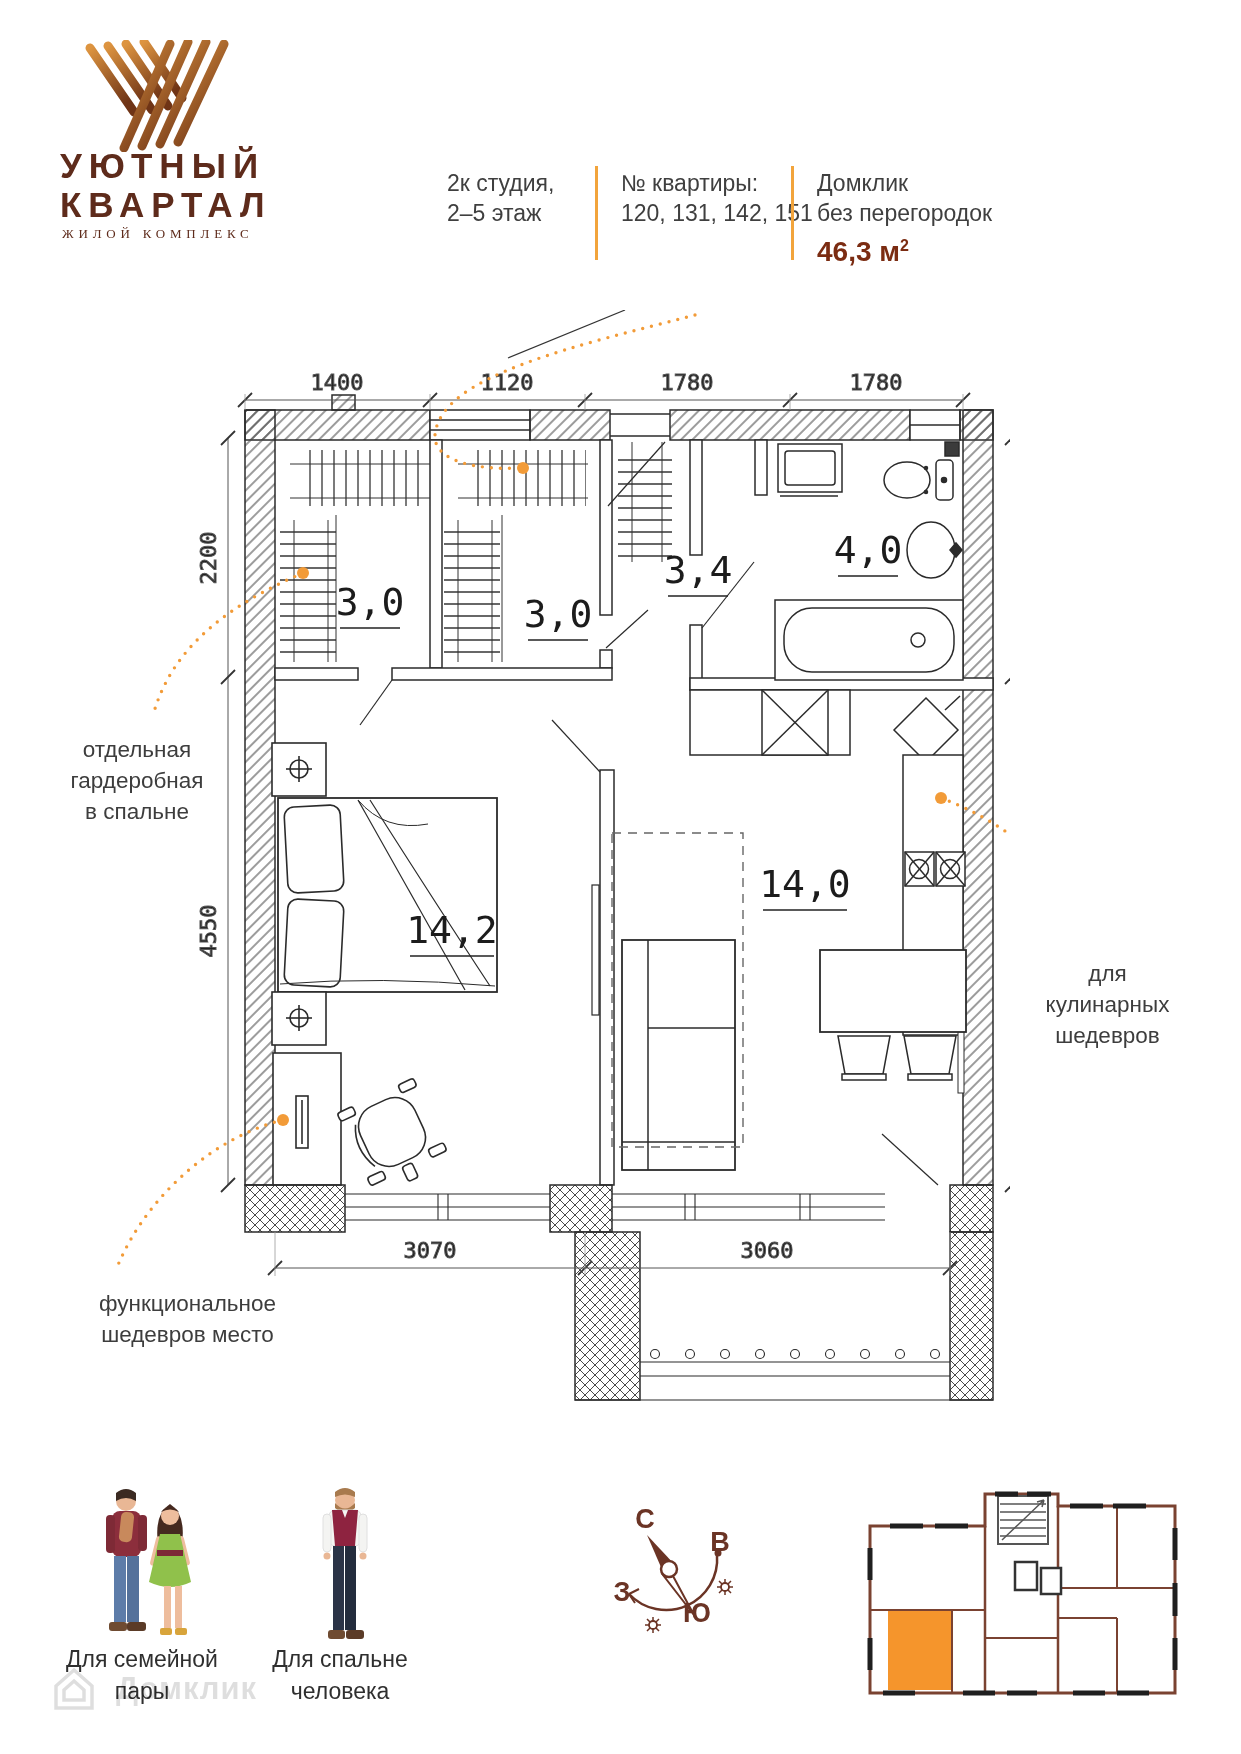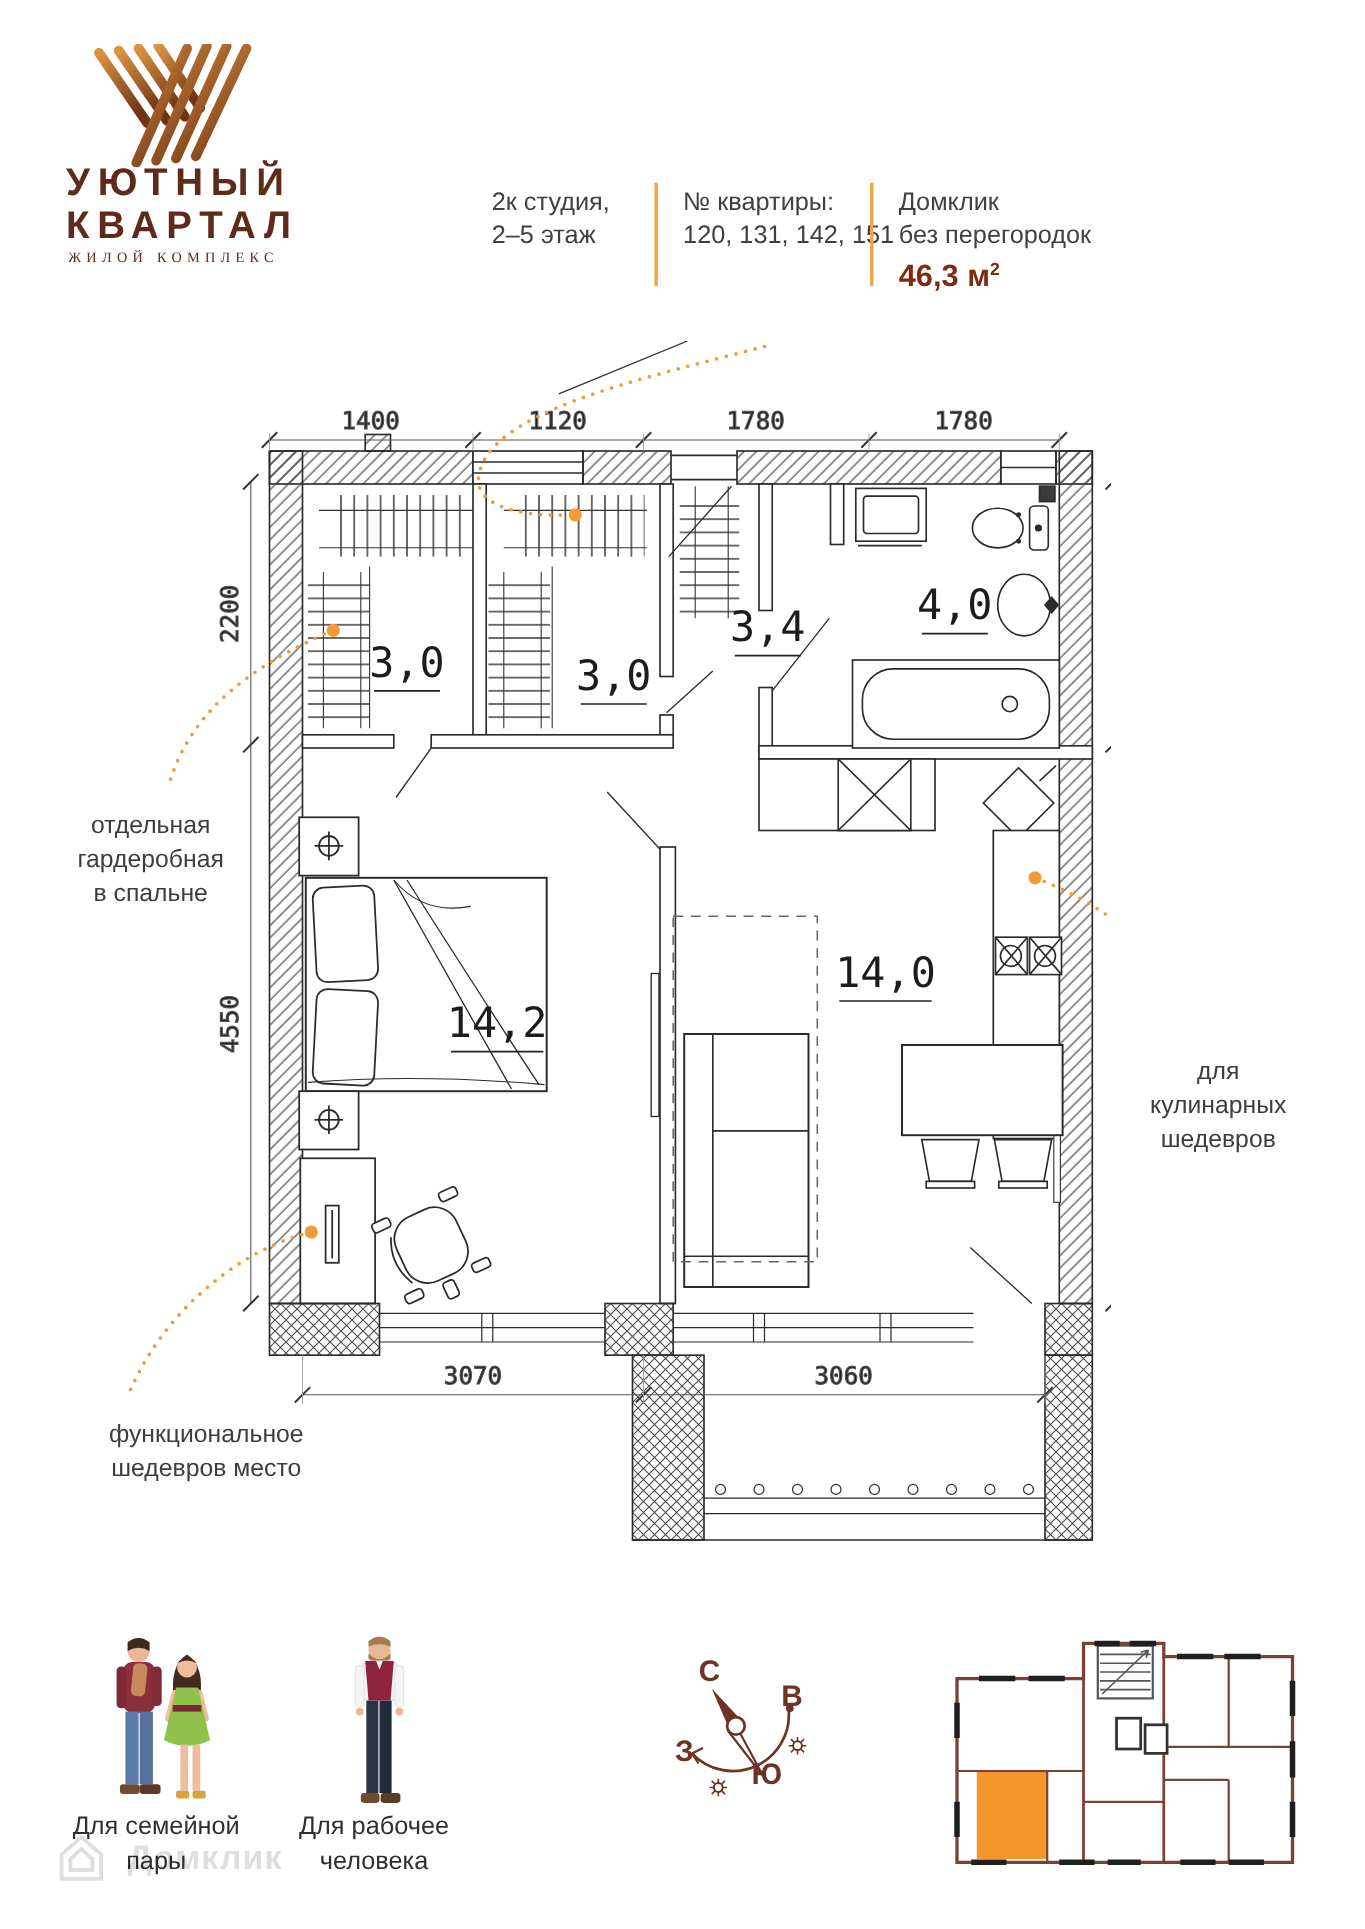--- a/index.html
+++ b/index.html
@@ -417,21 +417,21 @@
       <rect x="33" y="146" width="17" height="9" rx="3" fill="#6f4b31"></rect>
       <rect x="51" y="146" width="18" height="9" rx="3" fill="#5b3b27"></rect>
     </g>
   </svg>
 
   <div class="persona-label" style="left:42px;width:200px">
     <div>Для семейной</div>
     <div>пары</div>
   </div>
   <div class="persona-label" style="left:240px;width:200px">
-    <div>Для рабочее</div>
+    <div>Для спальне</div>
     <div>человека</div>
   </div>
 
   <svg class="abs" style="left:575px;top:1495px" width="180" height="165" viewBox="0 0 180 165">
     <g fill="none" stroke="#6b3425">
       <path d="M142,60 A51,51 0 0 1 54,99" stroke-width="2.5"></path>
       <path d="M54,99 L64,94 M54,99 L60,108" stroke-width="2"></path>
       <circle cx="143" cy="58" r="3.5" fill="#6b3425" stroke="none"></circle>
       <polygon points="72,40 100,70 89,79" fill="#6b3425" stroke="none"></polygon>
       <polygon points="98,81 119,120 88,80" fill="#fff" stroke-width="2"></polygon>

